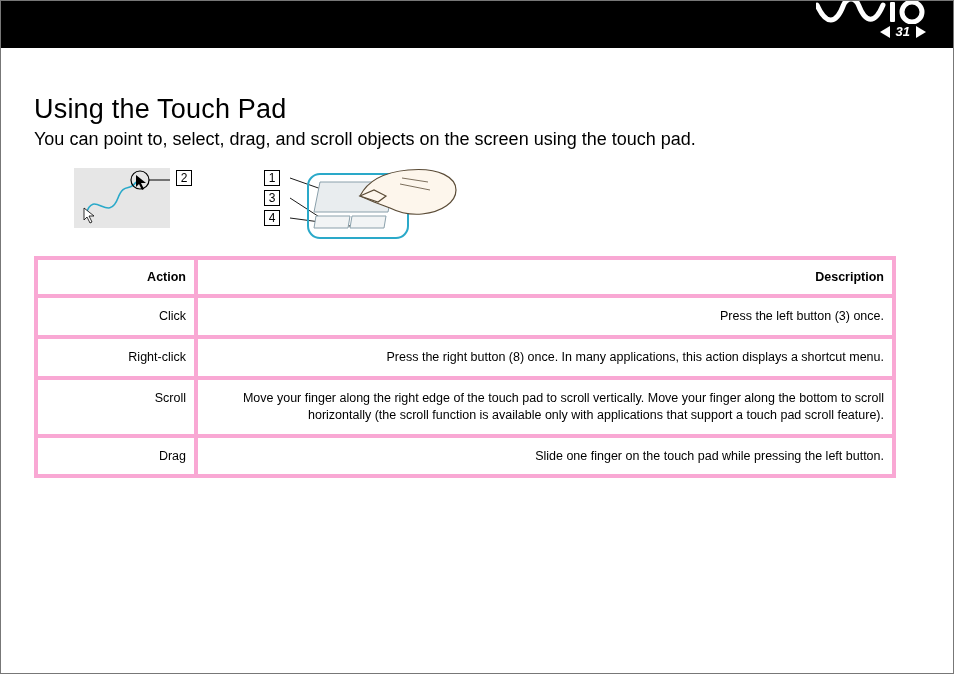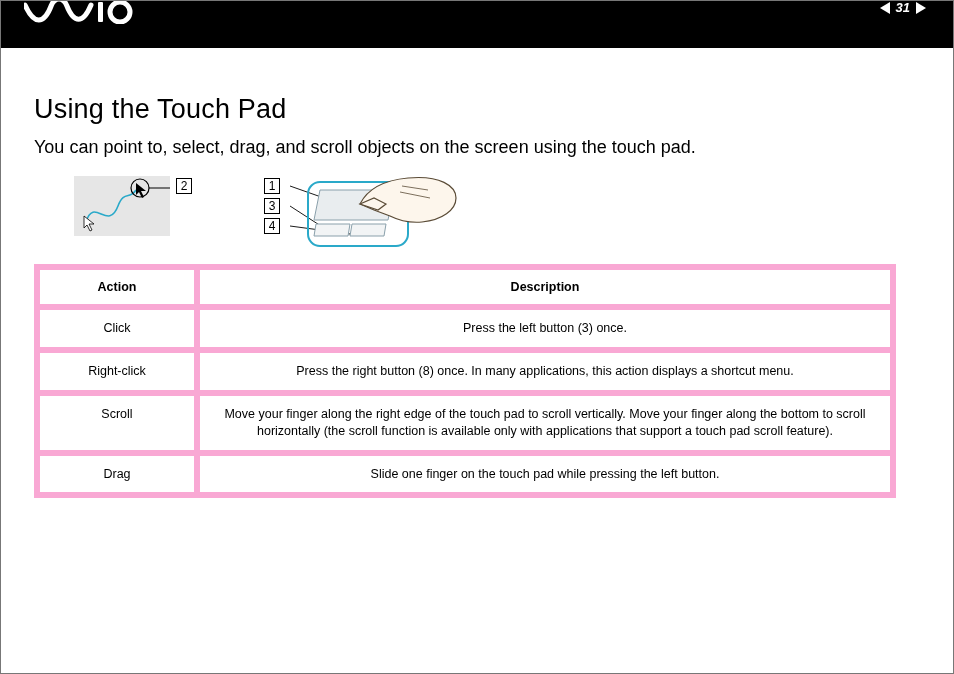--- a/index.html
+++ b/index.html
@@ -1,51 +1,51 @@
 <!DOCTYPE html>
 <html><head>
 <meta charset="utf-8">
 <style>
   * { box-sizing: border-box; margin: 0; padding: 0; }
   html, body { width: 954px; height: 674px; font-family: Arial, Helvetica, sans-serif; background: #fff; color: #000; }
   .page { width: 954px; height: 674px; position: relative; }
 
   
-  .header-bar { width: 100%; height: 48px; background: #000; color: #fff; display: flex; align-items: flex-start; justify-content: space-between; padding: 0 28px 12px 24px; }
+  .header-bar { width: 100%; height: 48px; background: #000; color: #fff; display: flex; align-items: flex-end; justify-content: space-between; padding: 0 28px 12px 24px; flex-direction: column; }
   .logo { display: flex; align-items: center; }
   .header-right { text-align: right; font-size: 12px; line-height: 1.2; }
   .pager { display: flex; align-items: center; justify-content: flex-end; gap: 6px; font-style: italic; font-weight: bold; font-size: 13px; }
   .pager .tri { width: 0; height: 0; border-style: solid; display: inline-block; }
   .tri-left  { border-width: 6px 10px 6px 0; border-color: transparent #fff transparent transparent; }
   .tri-right { border-width: 6px 0 6px 10px; border-color: transparent transparent transparent #fff; }
   .section-label { font-weight: bold; font-size: 13px; }
 
   
   .content { padding: 46px 30px 0 34px; }
-  h1 { font-size: 27px; font-weight: 400; margin-bottom: 12px; letter-spacing: 0.2px; }
+  h1 { font-size: 27px; font-weight: 400; margin-bottom: 4px; letter-spacing: 0.2px; }
   .intro { font-size: 18px; margin-bottom: 18px; }
 
   .figure-row { display: flex; align-items: flex-start; gap: 10px; margin: 0 0 14px 40px; }
 
   
   .panel-squiggle { width: 96px; height: 60px; background: #e6e6e6; position: relative; }
   .callout-box { position: absolute; border: 1.2px solid #000; background: #fff; width: 16px; height: 16px; font-size: 12px; line-height: 14px; text-align: center; font-family: Arial, sans-serif; font-weight: 400; }
   .callout-2 { top: 2px; left: 102px; } 
   .panel-wrap { position: relative; width: 130px; }
 
   
   .num-stack { display: flex; flex-direction: column; gap: 4px; margin-left: 50px; margin-top: 2px; }
   .num-stack .callout-box { position: static; }
 
   
   .panel-touchpad { width: 170px; height: 74px; position: relative; }
 
   
   table.action-table { width: 862px; border-collapse: collapse; margin-left: 0; margin-top: 6px; font-size: 12.5px; }
-  table.action-table th, table.action-table td { border: 6px solid #f9a8d4; padding: 10px 8px; vertical-align: top; text-align: center; }
+  table.action-table th, table.action-table td { border: 4px solid #f9a8d4; padding: 10px 8px; vertical-align: top; text-align: right; }
   table.action-table th { font-weight: bold; background: #fff; }
   table.action-table td:first-child { width: 160px; }
   table.action-table th:first-child { width: 160px; }
   table.action-table td { line-height: 1.35; }
 
   .page-border { position: absolute; inset: 0; border: 1px solid #777; pointer-events: none; }
 </style>
 </head>
 <body>
 

